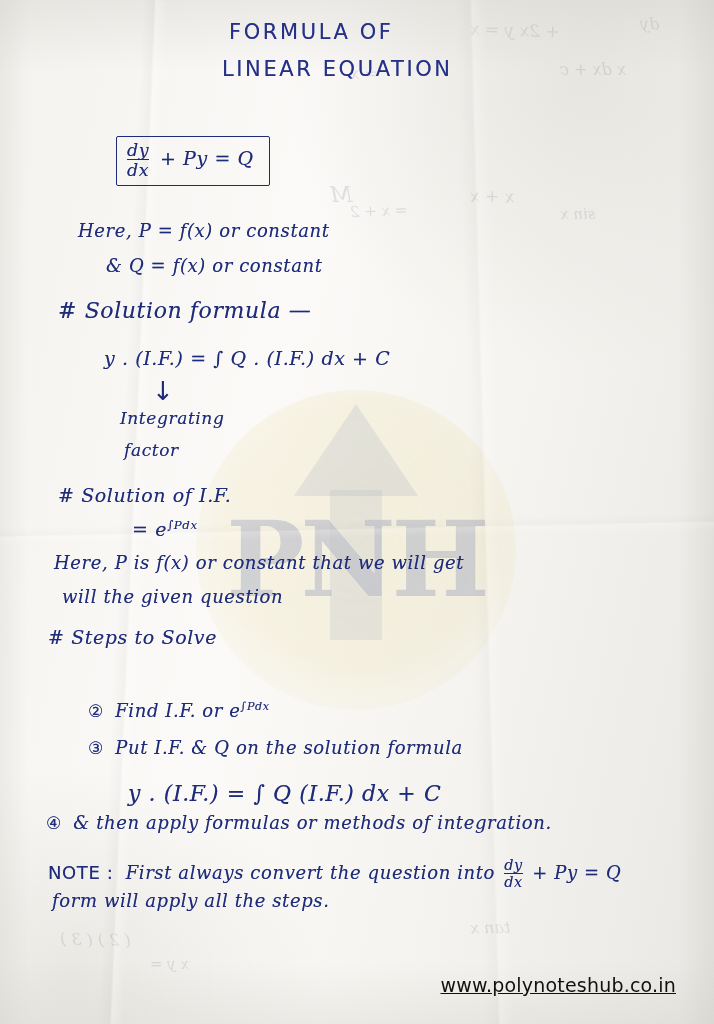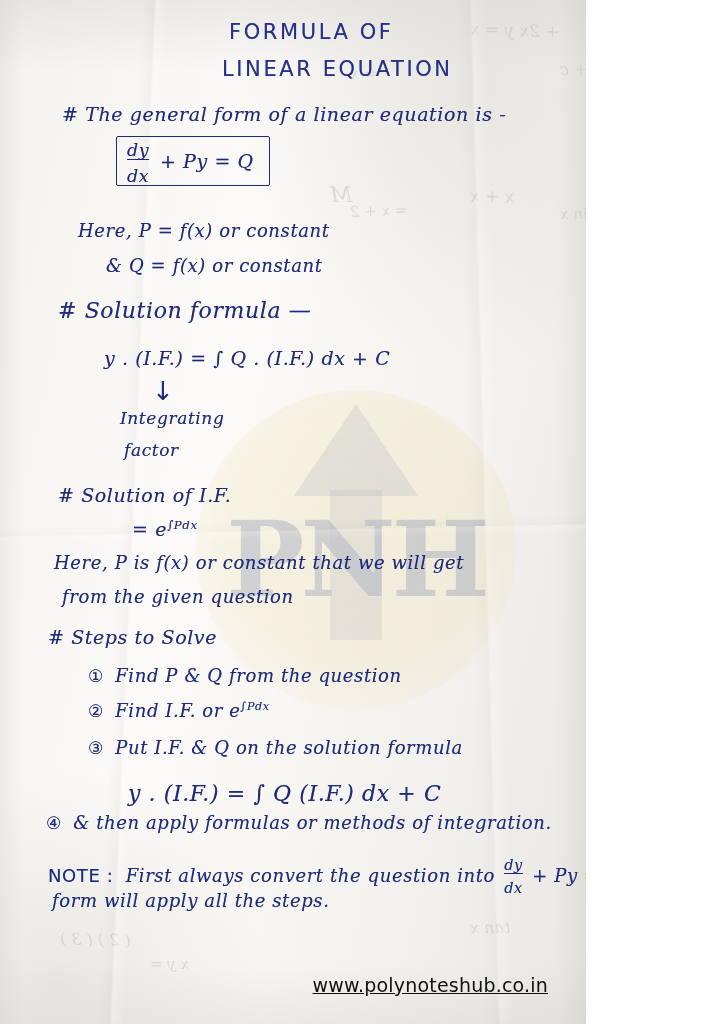--- a/index.html
+++ b/index.html
@@ -5,21 +5,21 @@
   html, body {
     margin: 0;
     padding: 0;
     background: #ffffff;
   }
   body {
     font-family: "DejaVu Sans", sans-serif;
   }
   .page {
     position: relative;
-    width: 586px;
+    width: 714px;
     height: 1024px;
     overflow: hidden;
     background:
       radial-gradient(ellipse 60% 40% at 82% 8%, #e8e6e1 0%, rgba(235,233,228,0) 70%),
       radial-gradient(ellipse 50% 30% at 10% 96%, #e9e7e2 0%, rgba(233,231,226,0) 70%),
       linear-gradient(102deg, #f3f2ee 0%, #f7f6f3 18%, #fbfaf8 38%, #f6f5f1 60%, #efeeea 82%, #e9e7e3 100%);
   }
   
   .paper-shade {
     position: absolute;
@@ -119,21 +119,21 @@
     color: #253089;
   }
   .frac {
     display: inline-block;
     text-align: center;
     vertical-align: middle;
     line-height: 1.05;
     font-size: 0.92em;
   }
   .frac .num { display: block; }
-  .frac .den { display: block; border-top: 1.6px solid #1d2b7a; padding-top: 7px; }
+  .frac .den { display: block; border-top: 1.6px solid #1d2b7a; padding-top: 1px; }
   .boxed {
     position: absolute;
     border: 1.8px solid #1d2b7a;
     border-radius: 2px;
   }
   .arrow-down {
     position: absolute;
     color: #1d2b7a;
     font-size: 26px;
     line-height: 1;
@@ -180,21 +180,20 @@
     </div>
 
   <div class="paper-shade"></div>
   <div class="crease c1"></div>
   <div class="crease c2"></div>
   <div class="crease c3"></div>
 
   <div class="hw title" style="left:229px; top:20px;">FORMULA OF</div>
   <div class="hw title" style="left:222px; top:57px;">LINEAR EQUATION</div>
 
-  <div class="hw" style="left:62px; top:103px; font-size:19px;"># The general form of a linear equation is -</div>
 
   <div class="boxed" style="left:116px; top:136px; width:152px; height:48px;">
     <div class="hw" style="left:10px; top:4px; font-size:19px;">
       <span class="frac">
         <span class="num">dy</span>
         <span class="den">dx</span>
       </span>
       <span style="margin-left:4px;">+ Py = Q</span>
     </div>
   </div>
@@ -207,28 +206,24 @@
   <div class="arrow-down" style="left:152px; top:378px;">↓</div>
   <div class="hw" style="left:120px; top:408px; font-size:17px;">Integrating</div>
   <div class="hw" style="left:124px; top:440px; font-size:17px;">factor</div>
 
   <div class="hw" style="left:58px; top:484px; font-size:19px;"># Solution of I.F.</div>
   <div class="hw" style="left:132px; top:518px; font-size:19px;">
     <span>= e</span><span class="sup">∫Pdx</span>
   </div>
 
   <div class="hw" style="left:54px; top:552px; font-size:18px;">Here, P is f(x) or constant that we will get</div>
-  <div class="hw" style="left:62px; top:586px; font-size:18px;">from the given question</div>
+  <div class="hw" style="left:62px; top:586px; font-size:18px;">will the given question</div>
 
   <div class="hw" style="left:48px; top:626px; font-size:19px;"># Steps to Solve</div>
 
-  <div class="hw" style="left:88px; top:665px; font-size:18px;">
-    <span class="cnum">①</span>
-    <span style="margin-left:5px;">Find P &amp; Q from the question</span>
-  </div>
 
   <div class="hw" style="left:88px; top:700px; font-size:18px;">
     <span class="cnum">②</span>
     <span style="margin-left:5px;">Find I.F. or e</span><span class="sup">∫Pdx</span>
   </div>
 
   <div class="hw" style="left:88px; top:737px; font-size:18px;">
     <span class="cnum">③</span>
     <span style="margin-left:5px;">Put I.F. &amp; Q on the solution formula</span>
   </div>

